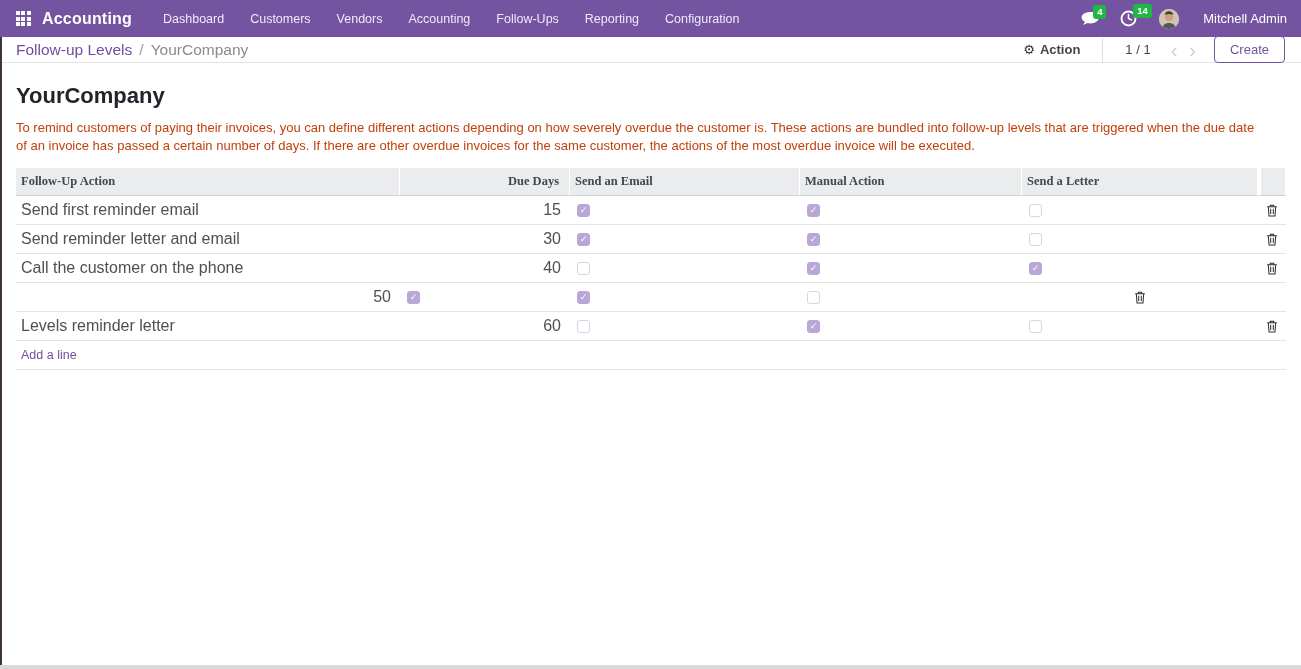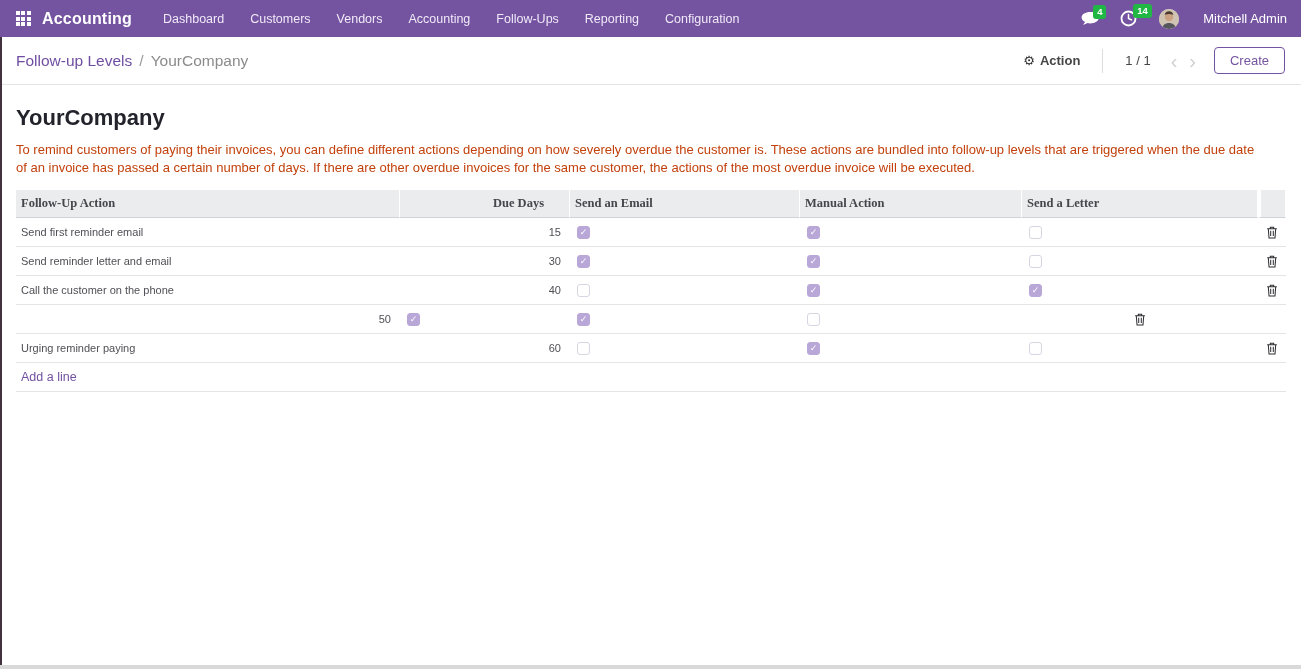--- a/index.html
+++ b/index.html
@@ -42,21 +42,21 @@
     background: #21b745; color: #fff;
     font-size: 9.5px; font-weight: 700;
     padding: 1px 4px; border-radius: 3px; line-height: 12px;
   }
   .user-menu { display: flex; align-items: center; margin-left: 22px; cursor: pointer; }
   .avatar { width: 20px; height: 20px; border-radius: 50%; overflow: hidden; background: #d9cfc2; }
   .user-name { font-size: 13px; margin-left: 24px; color: #fff; }
 
   
   .control-panel {
-    height: 48px;
+    height: 26px;
     display: flex; align-items: center;
     padding: 0 16px;
     border-bottom: 1px solid #e4e4e4;
     background: #fff;
   }
   .breadcrumb { font-size: 15.5px; display: flex; align-items: center; }
   .breadcrumb .parent { color: #6f4ea2; cursor: pointer; }
   .breadcrumb .sep { color: #9b9b9b; margin: 0 7px; }
   .breadcrumb .current { color: #8b8b8b; }
   .cp-right { margin-left: auto; display: flex; align-items: center; }
@@ -102,25 +102,25 @@
   .t-head { background: transparent; }
   .t-head .cell {
     background: #ebecee;
     font-size: 12.5px; font-weight: 700; color: #44474b;
     height: 28px; display: flex; align-items: center;
     padding: 0 5px;
     border-right: 1px solid #fff;
     border-bottom: 1px solid #cfd2d6;
     font-family: Liberation Serif, serif;
   }
-  .t-head .cell.num { justify-content: flex-end; padding-right: 25px; }
+  .t-head .cell.num { justify-content: flex-end; padding-right: 10px; }
   .t-head .cell.trash-head { border-left: 3px solid #fff; }
   .t-body .t-row { border-bottom: 1px solid #e4e4e6; height: 29px; }
   .t-body .cell {
-    font-size: 11px; color: #4f4f55;
+    font-size: 16px; color: #4f4f55;
     padding: 0 5px; display: flex; align-items: center; height: 100%;
   }
   .t-body .cell.num { justify-content: flex-end; padding-right: 9px; }
   .t-body .cell.chk { padding-left: 7px; }
   .t-body .cell.trash { justify-content: center; padding: 0; cursor: pointer; }
   .checkbox {
     width: 13px; height: 13px; border-radius: 3px;
     border: 1px solid #d9d4e2; background: #fff;
     display: flex; align-items: center; justify-content: center;
   }
@@ -297,21 +297,21 @@
     <div class="cell chk">
             <span class="checkbox"></span>
           </div>
     <div class="cell trash">
       <svg class="trash-svg" viewBox="0 0 12 14">
         <path d="M.8 3h10.4M4.2 3V1.4h3.6V3M2 3l.8 10h6.4L10 3M4.6 5.2v5.6M7.4 5.2v5.6" fill="none" stroke="#2e2e33" stroke-width="1.1"></path>
       </svg>
     </div>
   </div>
         <div class="t-row">
-    <div class="cell">Urging reminder paying</div>
+    <div class="cell">Levels reminder letter</div>
     <div class="cell num">60</div>
     <div class="cell chk">
             <span class="checkbox"></span>
           </div>
     <div class="cell chk">
             <span class="checkbox checked"></span>
           </div>
     <div class="cell chk">
             <span class="checkbox"></span>
           </div>

